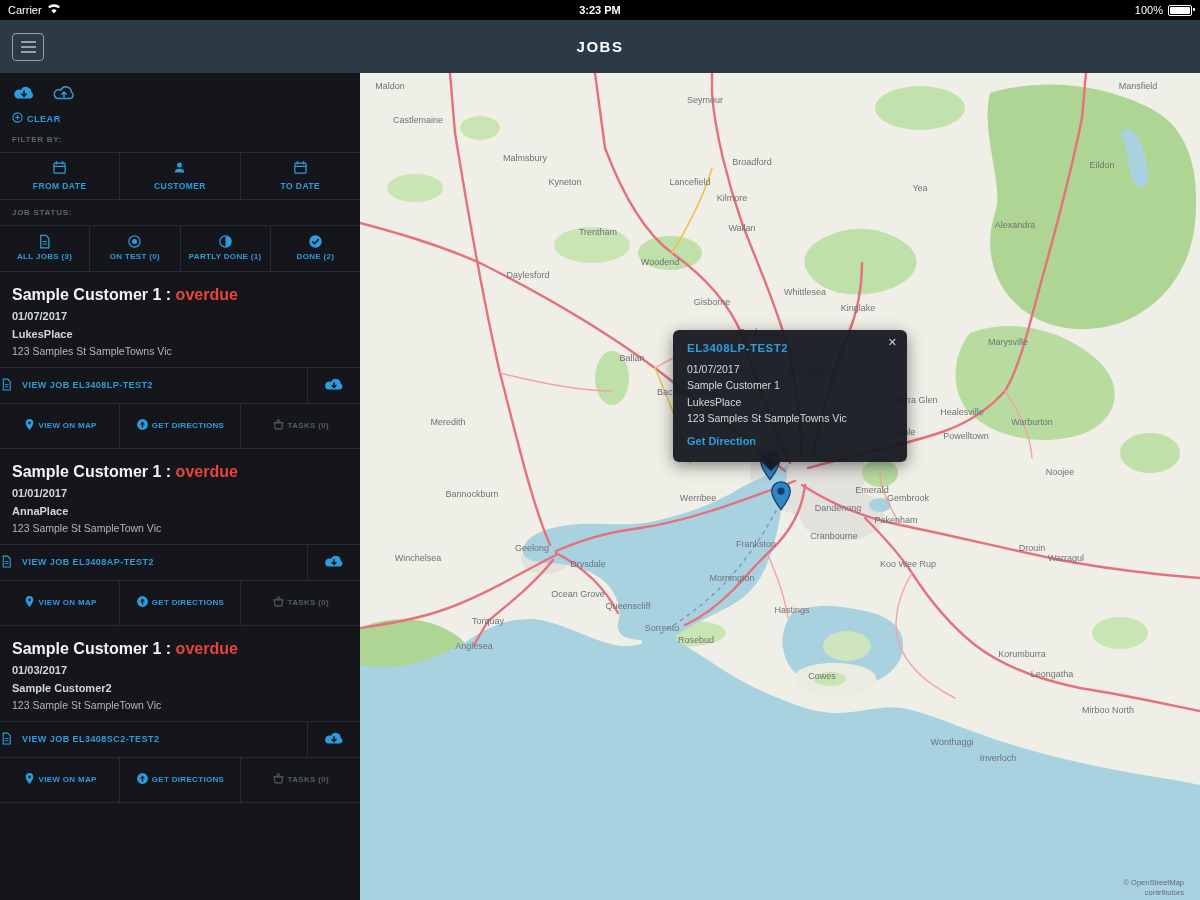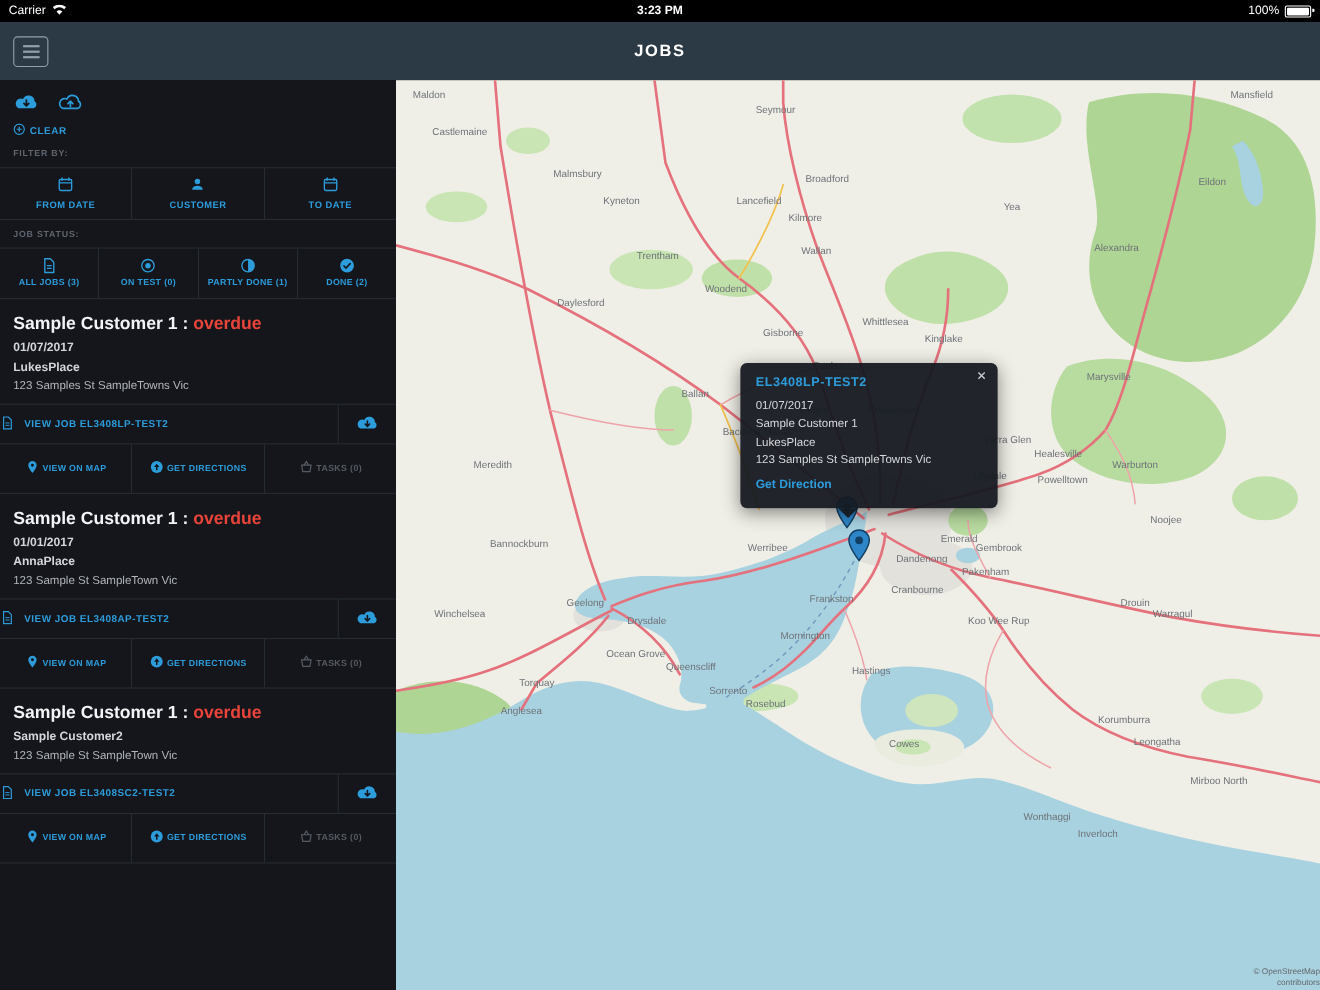--- a/index.html
+++ b/index.html
@@ -63,21 +63,21 @@
   .channel{fill:none;stroke:#5a7fae;stroke-width:1.3;stroke-dasharray:4 4;opacity:.7}
 
   .map-popup{position:absolute;left:313px;top:257px;width:206px;background:rgba(21,25,33,.95);border-radius:6px;padding:12px 14px 13px;color:#d6d9dd;box-shadow:0 4px 16px rgba(0,0,0,.45);z-index:4}
   .map-popup::after{content:"";position:absolute;left:89px;top:100%;border:9px solid transparent;border-top-color:rgba(21,25,33,.95)}
   .popup-title{color:#2d9cdb;font-weight:bold;font-size:11.5px;letter-spacing:.04em;margin-bottom:7px}
   .popup-line{font-size:10.5px;line-height:1.55}
   .popup-link{color:#2d9cdb;font-weight:bold;font-size:11px;margin-top:9px;display:inline-block;cursor:pointer}
   .popup-close{position:absolute;top:7px;right:10px;color:#cfd4da;font-size:11px;cursor:pointer;line-height:1}
 
   .map-pin{position:absolute;z-index:3}
-  .map-attr{position:absolute;right:0;bottom:2px;text-align:right;font-size:7.5px;color:#63686d;line-height:1.35;z-index:2}
+  .map-attr{position:absolute;right:16px;bottom:2px;text-align:right;font-size:7.5px;color:#63686d;line-height:1.35;z-index:2}
 </style>
 </head>
 <body>
 
 <div class="status-bar">
   <div class="sb-left">
     <span>Carrier</span>
     <span>
       <svg width="14" height="10" viewBox="0 0 14 10">
           <path d="M7 9.5L9.6 6.4A4 4 0 0 0 4.4 6.4zM2.6 4.3A6.8 6.8 0 0 1 11.4 4.3L13 2.4A9.3 9.3 0 0 0 1 2.4z" fill="#fff"></path>
@@ -278,20 +278,21 @@
               </svg></span>
           <span>TASKS (0)</span>
         </div>
       </div>
     </div>
 
     <div class="job-card">
       <div class="jc-title">
         <span>Sample Customer 1</span><span> : </span><span class="overdue">overdue</span>
       </div>
+      <div class="jc-date">01/03/2017</div>
       <div class="jc-place">Sample Customer2</div>
       <div class="jc-addr">123 Sample St SampleTown Vic</div>
       <div class="jc-viewrow">
         <div class="jc-viewjob">
           <span><svg width="13" height="13" viewBox="0 0 24 24">
                 <path d="M6 2h8l5 5v15H6z" fill="none" stroke="currentColor" stroke-width="2"></path>
                 <path d="M9 12h7M9 16h7" stroke="currentColor" stroke-width="1.6"></path>
               </svg></span>
           <span>VIEW JOB EL3408SC2-TEST2</span>
         </div>

